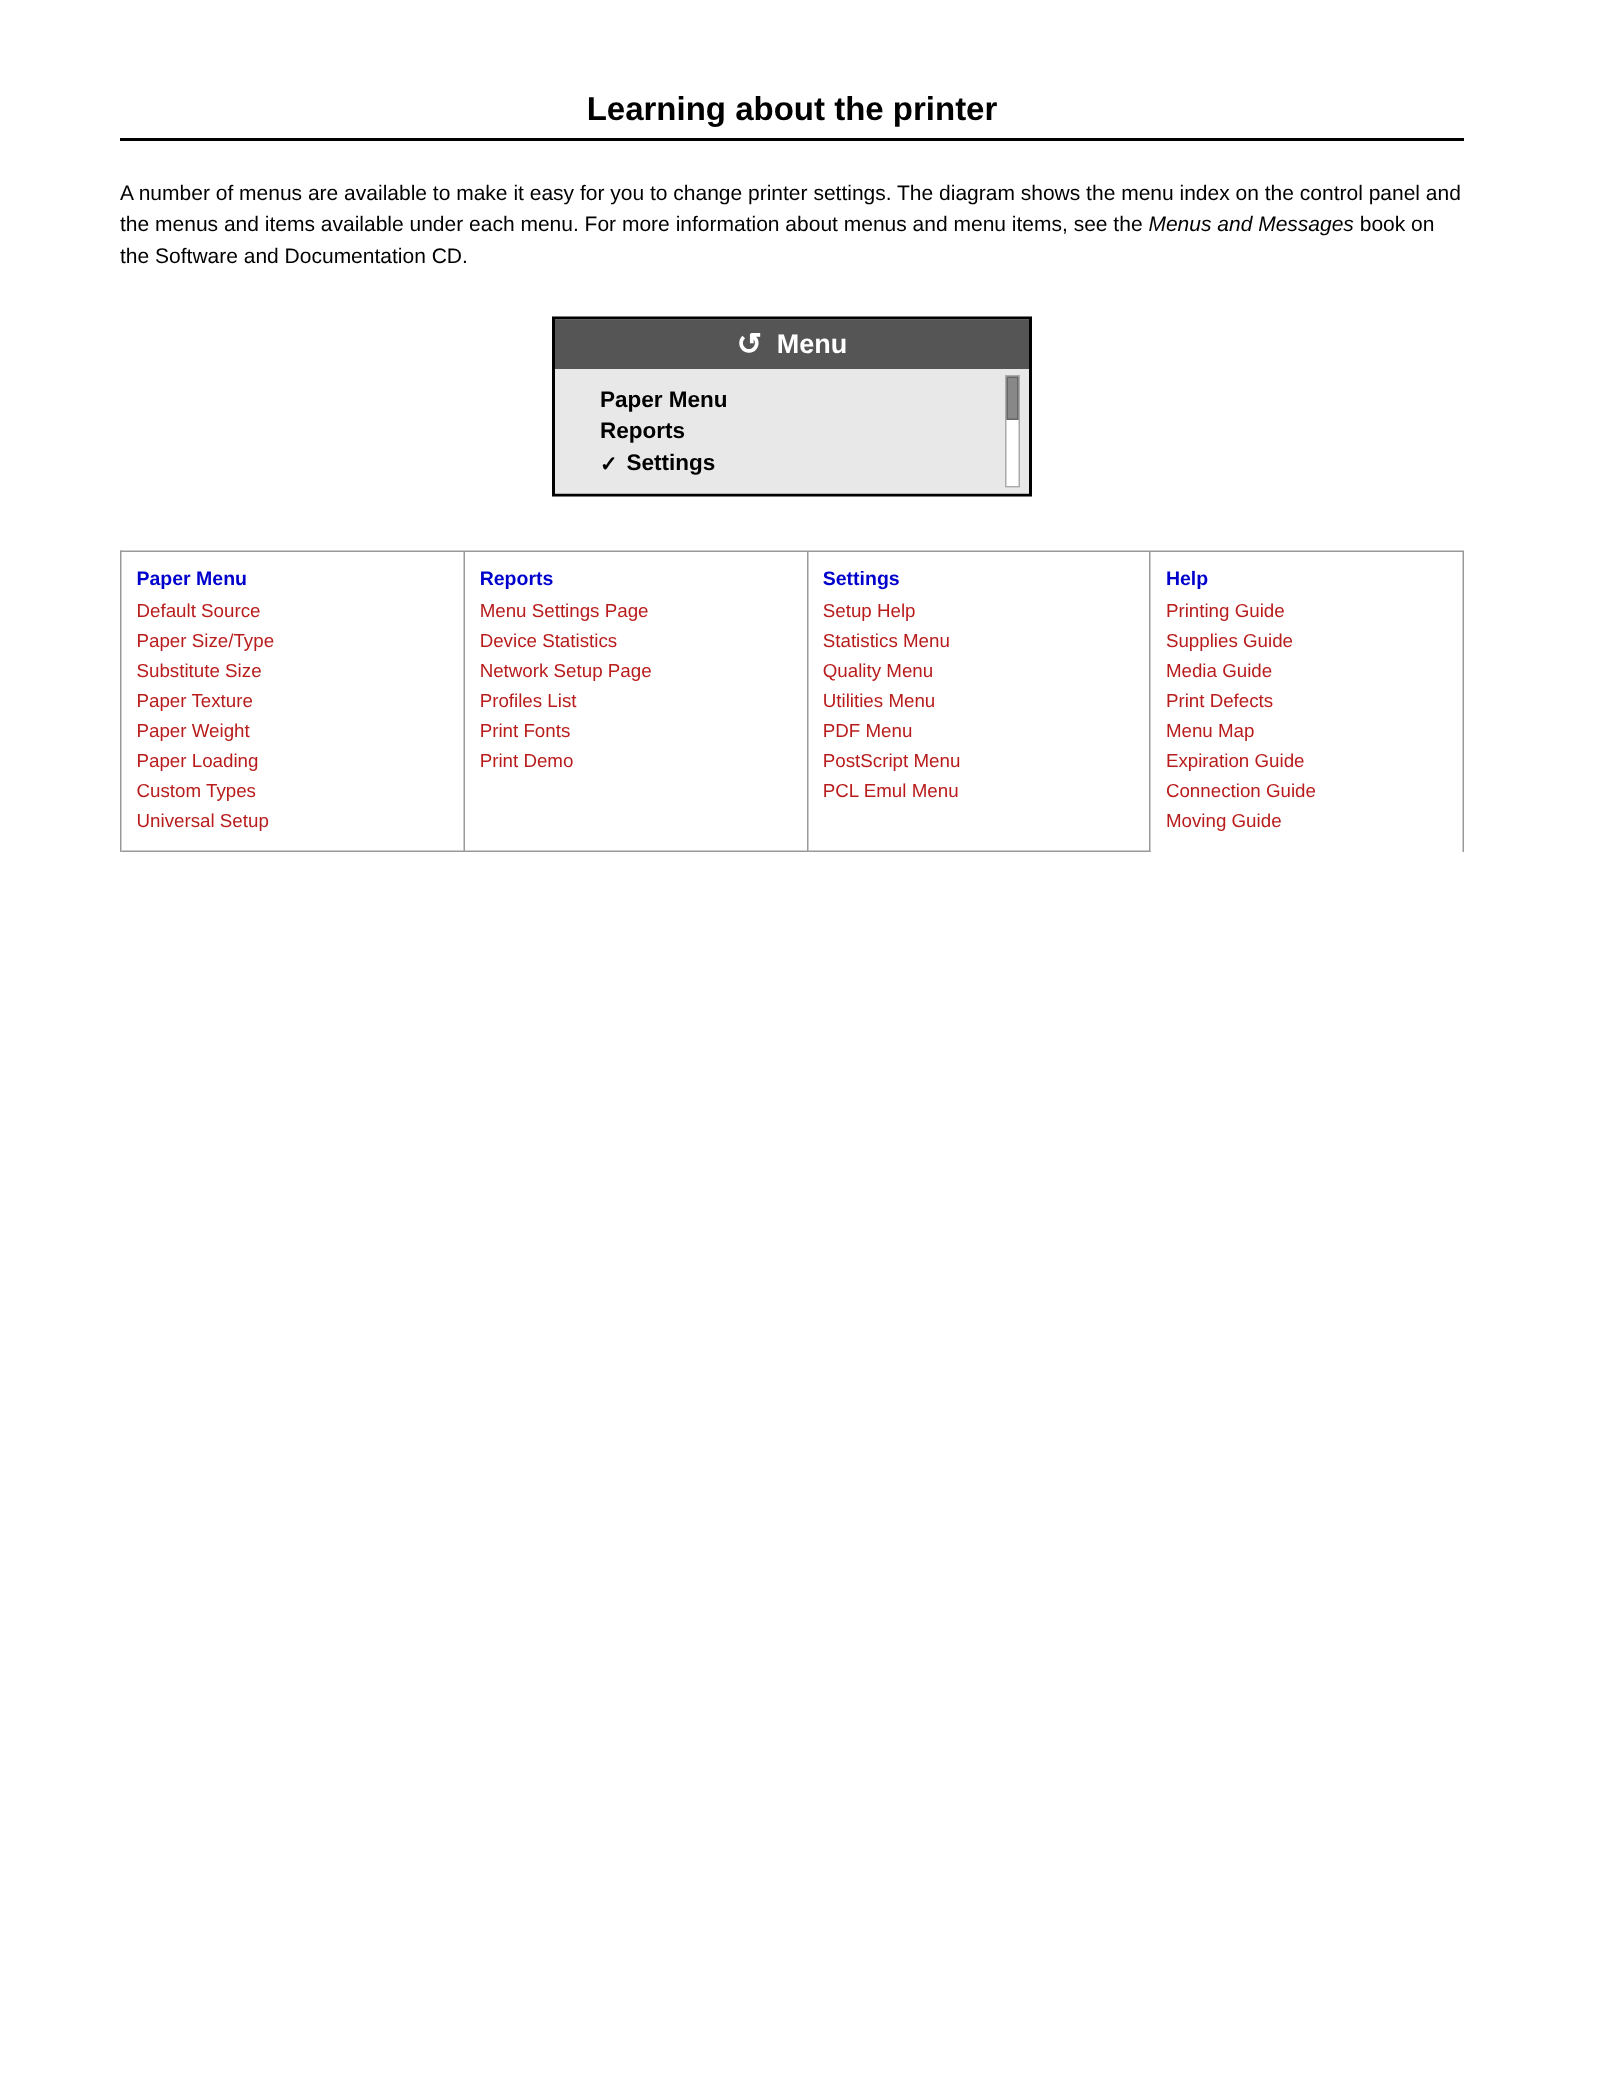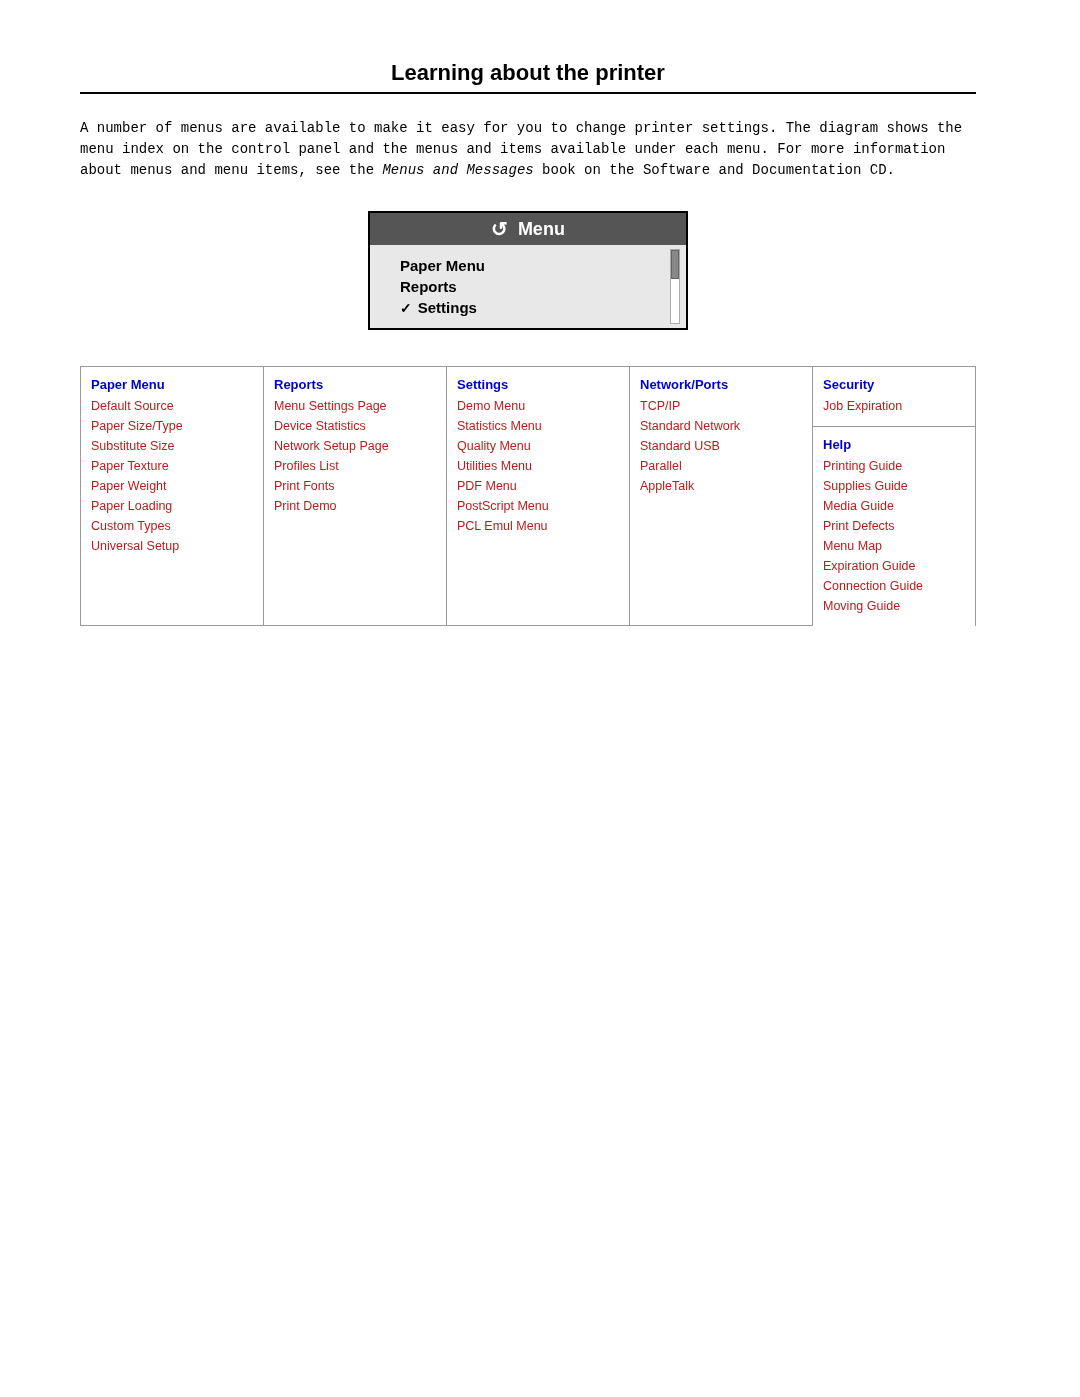--- a/index.html
+++ b/index.html
@@ -33,21 +33,21 @@
       border: none;
       border-top: 2px solid #000;
       margin-bottom: 24px;
     }
 
     
     .intro-text {
       font-size: 14px;
       line-height: 1.5;
       margin-bottom: 30px;
-      font-family: Liberation Mono, monospace;
+      font-family: Liberation Sans, sans-serif;
     }
 
     .intro-text em {
       font-style: italic;
     }
 
     
     .menu-diagram-wrapper {
       display: flex;
       justify-content: center;
@@ -217,44 +217,32 @@
       <span class="col-item">Menu Settings Page</span>
       <span class="col-item">Device Statistics</span>
       <span class="col-item">Network Setup Page</span>
       <span class="col-item">Profiles List</span>
       <span class="col-item">Print Fonts</span>
       <span class="col-item">Print Demo</span>
     </div>
 
     <div class="col" style="flex: 1;">
       <div class="col-header">Settings</div>
-      <span class="col-item">Demo Menu</span>
+      <span class="col-item">Setup Help</span>
       <span class="col-item">Statistics Menu</span>
       <span class="col-item">Quality Menu</span>
       <span class="col-item">Utilities Menu</span>
       <span class="col-item">PDF Menu</span>
       <span class="col-item">PostScript Menu</span>
       <span class="col-item">PCL Emul Menu</span>
     </div>
 
-    <div class="col" style="flex: 1;">
-      <div class="col-header">Network/Ports</div>
-      <span class="col-item">TCP/IP</span>
-      <span class="col-item">Standard Network</span>
-      <span class="col-item">Standard USB</span>
-      <span class="col-item">Parallel</span>
-      <span class="col-item">AppleTalk</span>
-    </div>
 
     <div style="flex: 1; display: flex; flex-direction: column; border-right: 1px solid #999;">
 
-      <div class="col" style="border-right: none; border-bottom: 1px solid #999; flex: 0;">
-        <div class="col-header">Security</div>
-        <span class="col-item">Job Expiration</span>
-      </div>
 
       <div class="col" style="border-right: none; border-bottom: none; flex: 1;">
         <div class="col-header">Help</div>
         <span class="col-item">Printing Guide</span>
         <span class="col-item">Supplies Guide</span>
         <span class="col-item">Media Guide</span>
         <span class="col-item">Print Defects</span>
         <span class="col-item">Menu Map</span>
         <span class="col-item">Expiration Guide</span>
         <span class="col-item">Connection Guide</span>

